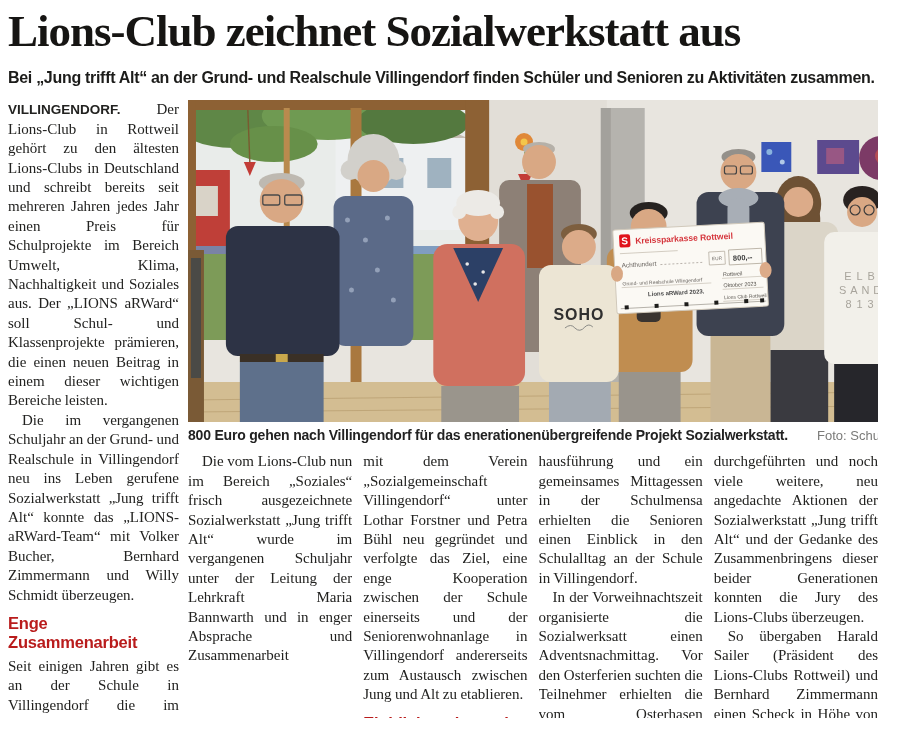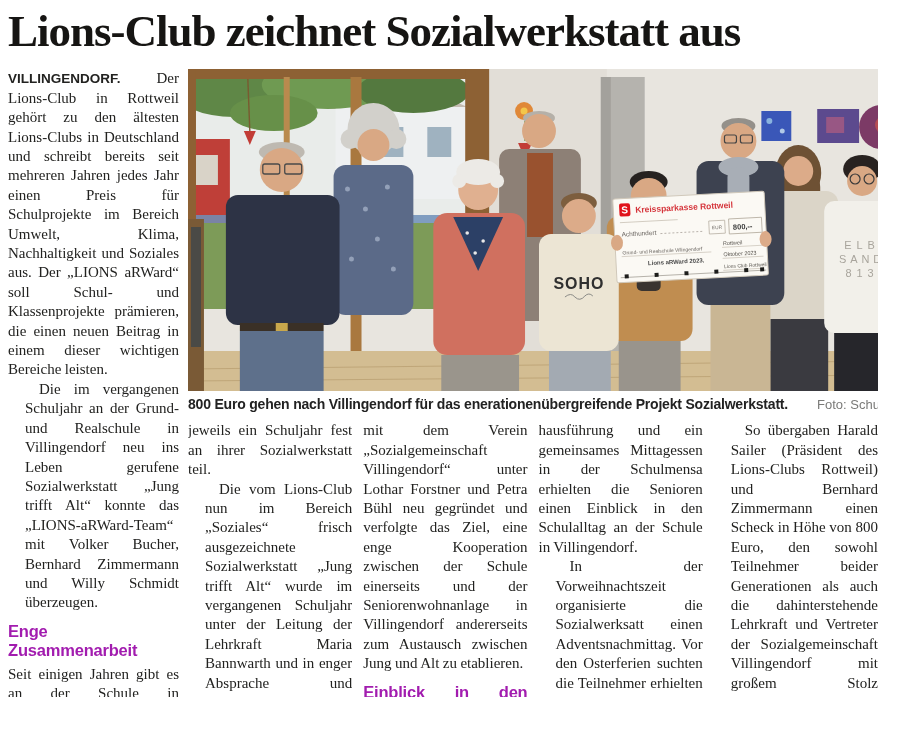--- a/index.html
+++ b/index.html
@@ -17,44 +17,45 @@
     margin-top:13px; font-family:"Liberation Sans", sans-serif;
     font-weight:bold; font-size:16px; letter-spacing:-0.3px; color:#1c1c1a;
   }
   .content { display:flex; gap:9px; margin-top:13px; height:628px; overflow:hidden; }
   .col-first { width:171px; flex:0 0 171px; overflow:hidden; }
   .right-area { flex:1 1 auto; overflow:hidden; }
   .body-text {
     font-size:15px; line-height:19.4px; text-align:justify;
     hyphens:auto; -webkit-hyphens:auto; word-spacing:-0.3px; color:#222220;
   }
-  .body-text.indent { text-indent:14px;margin-left:17px; }
+  .body-text.indent { text-indent:14px; }
   .loc-tag { font-family:"Liberation Sans", sans-serif; font-weight:bold; font-size:13.5px;margin-top:24px; }
   h3.subheading {
     font-family:"Liberation Sans", sans-serif; font-weight:bold;
-    font-size:16.5px; color:#a21caf; margin:9px 0 4px 0; letter-spacing:-0.2px;
+    font-size:16.5px; color:#b91c1c; margin:9px 0 4px 0; letter-spacing:-0.2px;
   }
   figure.photo { width:704px; }
   figure.photo svg { display:block; width:704px; height:322px; }
   figcaption.photo-cap {
     display:flex; justify-content:space-between; align-items:baseline;
     padding:5px 2px 0 0; height:24px;
   }
   .cap-text { font-family:"Liberation Sans", sans-serif; font-weight:bold; font-size:14px; color:#222; letter-spacing:-0.2px; }
   .cap-credit { font-family:"Liberation Sans", sans-serif; font-size:13px; color:#7a7a78; }
   .cols4 { display:grid; grid-template-columns:repeat(4,1fr); gap:11px; margin-top:6px; height:300px; overflow:hidden; }
   .cols4 .col { overflow:hidden; }
   .svgtxt { font-family:"Liberation Sans", sans-serif; }
 </style>
 </head>
 <body>
 
 <div class="page">
 
   <h1 class="headline">Lions-Club zeichnet Sozialwerkstatt aus</h1>
+  <p class="subhead">Bei „Jung trifft Alt“ an der Grund- und Realschule Villingendorf finden Schüler und Senioren zu Aktivitäten zusammen.</p>
 
   <div class="content">
 
     <div class="col-first body-text">
       <p class="body-text"><span class="loc-tag">VILLINGENDORF.</span> <span>Der Lions-Club in Rottweil gehört zu den ältesten Lions-Clubs in Deutschland und schreibt bereits seit mehreren Jahren jedes Jahr einen Preis für Schulprojekte im Bereich Umwelt, Klima, Nachhaltigkeit und Soziales aus. Der „LIONS aRWard“ soll Schul- und Klassenprojekte prämieren, die einen neuen Beitrag in einem dieser wichtigen Bereiche leisten.</span></p>
       <p class="body-text indent">Die im vergangenen Schuljahr an der Grund- und Realschule in Villingendorf neu ins Leben gerufene Sozialwerkstatt „Jung trifft Alt“ konnte das „LIONS-aRWard-Team“ mit Volker Bucher, Bernhard Zimmermann und Willy Schmidt überzeugen.</p>
       <h3 class="subheading">Enge Zusammenarbeit</h3>
       <p class="body-text">Seit einigen Jahren gibt es an der Schule in Villingendorf die im Stundenplan fest verankerten „Sozialwerkstätten“, die das Ziel verfolgen, die individuellen personalen und sozialen Kompetenzen der Schüler zu fördern und die Schulgemeinschaft zu stärken.</p>
 
     </div>
@@ -259,33 +260,33 @@
           </g>
         </svg>
         <figcaption class="photo-cap">
           <span class="cap-text">800 Euro gehen nach Villingendorf für das enerationenübergreifende Projekt Sozialwerkstatt.</span>
           <span class="cap-credit">Foto: Schule</span>
         </figcaption>
       </figure>
 
       <div class="cols4">
         <div class="col body-text">
-          <p class="body-text">jeweils ein Schuljahr fest an ihrer Sozialwerkstatt teil.</p>
           <p class="body-text indent">Die vom Lions-Club nun im Bereich „Soziales“ frisch ausgezeichnete Sozialwerkstatt „Jung trifft Alt“ wurde im vergangenen Schuljahr unter der Leitung der Lehrkraft Maria Bannwarth und in enger Absprache und Zusammenarbeit</p>
         </div>
         <div class="col body-text">
           <p class="body-text">mit dem Verein „Sozialgemeinschaft Villingendorf“ unter Lothar Forstner und Petra Bühl neu gegründet und verfolgte das Ziel, eine enge Kooperation zwischen der Schule einerseits und der Seniorenwohnanlage in Villingendorf andererseits zum Austausch zwischen Jung und Alt zu etablieren.</p>
           <h3 class="subheading">Einblick in den Schulalltag</h3>
 
         </div>
         <div class="col body-text">
           <p class="body-text">hausführung und ein gemeinsames Mittagessen in der Schulmensa erhielten die Senioren einen Einblick in den Schulalltag an der Schule in Villingendorf.</p>
           <p class="body-text indent">In der Vorweihnachtszeit organisierte die Sozialwerksatt einen Adventsnachmittag. Vor den Osterferien suchten die Teilnehmer erhielten die vom Osterhasen versteckten Osternester.</p>
           <p class="body-text indent">Ein besonderes Highlight stellte dann zum Ende des Schuljahres der Bau von Gemüse-Hochbeeten aus Paletten für die Grünfläche der Seniorenwohnanlage dar. All diese</p>
         </div>
         <div class="col body-text">
+          <p class="body-text">durchgeführten und noch viele weitere, neu angedachte Aktionen der Sozialwerkstatt „Jung trifft Alt“ und der Gedanke des Zusammenbringens dieser beider Generationen konnten die Jury des Lions-Clubs überzeugen.</p>
           <p class="body-text indent">So übergaben Harald Sailer (Präsident des Lions-Clubs Rottweil) und Bernhard Zimmermann einen Scheck in Höhe von 800 Euro, den sowohl Teilnehmer beider Generationen als auch die dahinterstehende Lehrkraft und Vertreter der Sozialgemeinschaft Villingendorf mit großem Stolz entgegennahmen.</p>
         </div>
       </div>
 
     </div>
   </div>
 </div>
 
 </body></html>

